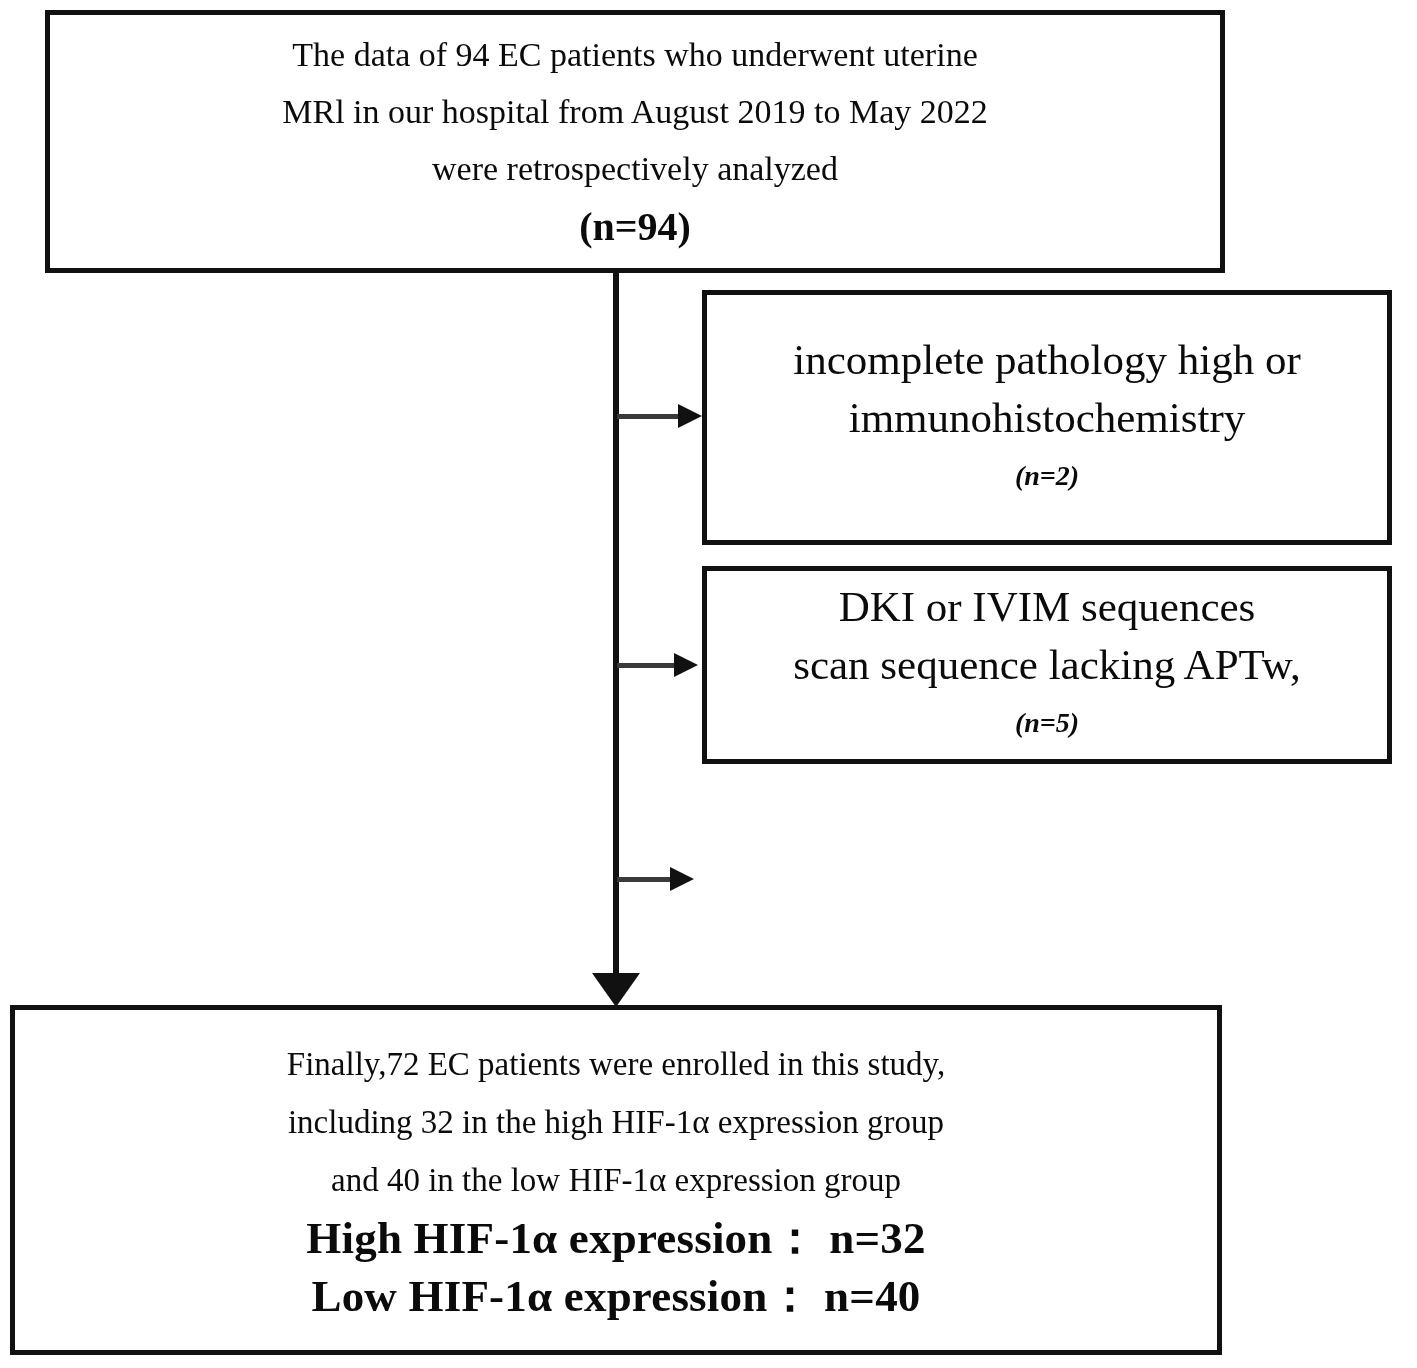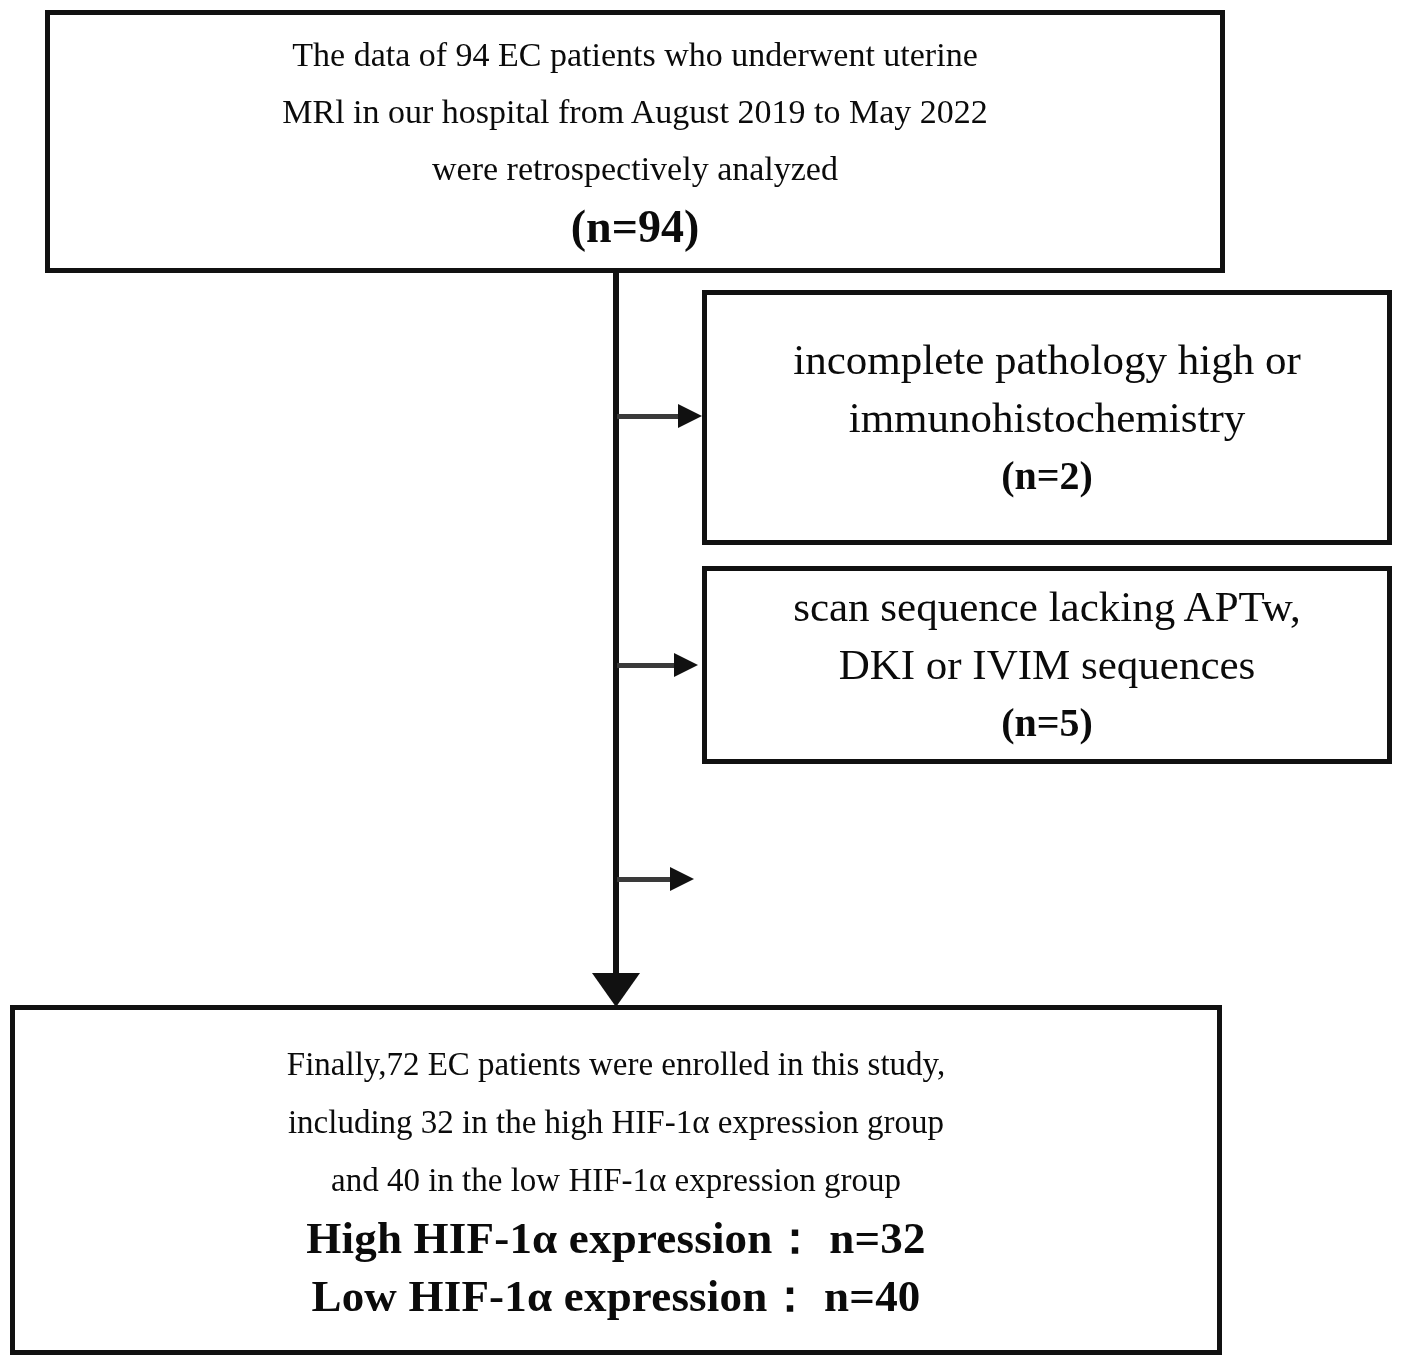--- a/index.html
+++ b/index.html
@@ -41,39 +41,40 @@
     left: 45px;
     top: 10px;
     width: 1180px;
     height: 263px;
   }
   #box-source .line {
     font-size: 34px;
     line-height: 57px;
   }
   #box-source .nline {
-    font-size: 46px;
+    font-size: 40px;
     line-height: 60px;
     font-weight: bold;
   }
 
   
   .excl {
     left: 702px;
     width: 690px;
     padding: 0 10px;
   }
   .excl .line {
     font-size: 43px;
     line-height: 58px;
   }
   .excl .nline {
-    font-size: 40px;
+    font-size: 28px;
     line-height: 58px;
     font-weight: bold;
+    font-style: italic;
   }
   #box-excl-1 { top: 290px;  height: 255px; }
   #box-excl-2 { top: 566px;  height: 198px; }
   #box-excl-3 { left: 698px; top: 784px; width: 694px; height: 192px; }
 
   #box-excl-3 .line { font-size: 42px; line-height: 58px; }
   #box-excl-3 .inline-n { font-weight: bold; }
 
   
   #box-result {
@@ -153,22 +154,22 @@
   <div class="harrow" id="arrow-3"></div>
   <div id="down-arrow-head"></div>
 
   <div class="box excl" id="box-excl-1">
     <span class="line">incomplete pathology high or</span>
     <span class="line">immunohistochemistry</span>
     <span class="nline">(n=2)</span>
   </div>
 
   <div class="box excl" id="box-excl-2">
+    <span class="line">DKI or IVIM sequences</span>
     <span class="line">scan sequence lacking APTw,</span>
-    <span class="line">DKI or IVIM sequences</span>
     <span class="nline">(n=5)</span>
   </div>
 
 
   <div class="box" id="box-result">
     <span class="line">Finally,72 EC patients were enrolled in this study,</span>
     <span class="line">including 32 in the high HIF-1α expression group</span>
     <span class="line">and 40 in the low HIF-1α  expression group</span>
     <span class="bline">High HIF-1α  expression： n=32</span>
     <span class="bline">Low HIF-1α  expression： n=40</span>

